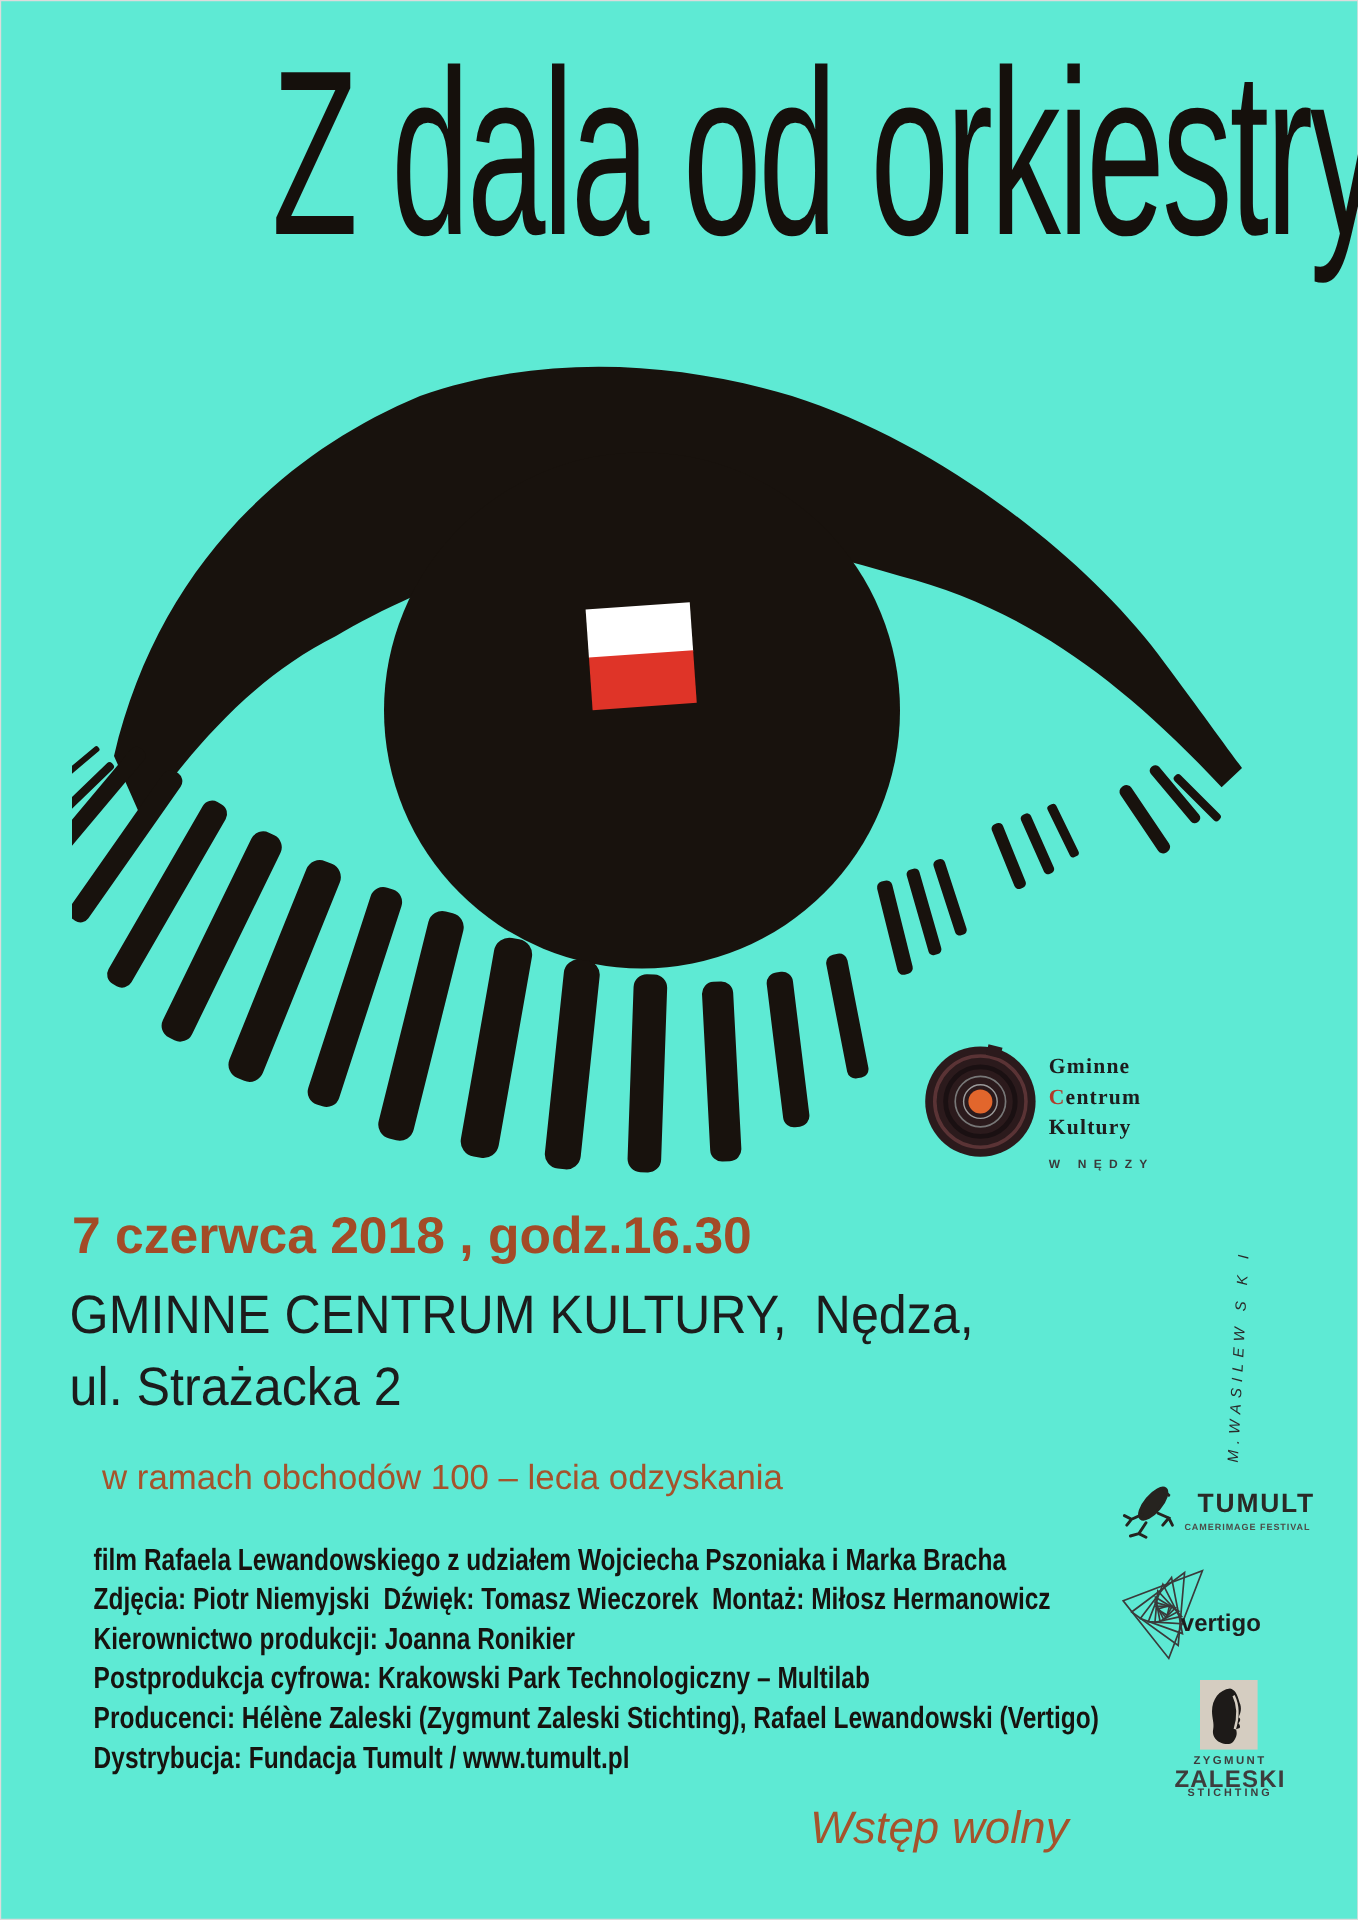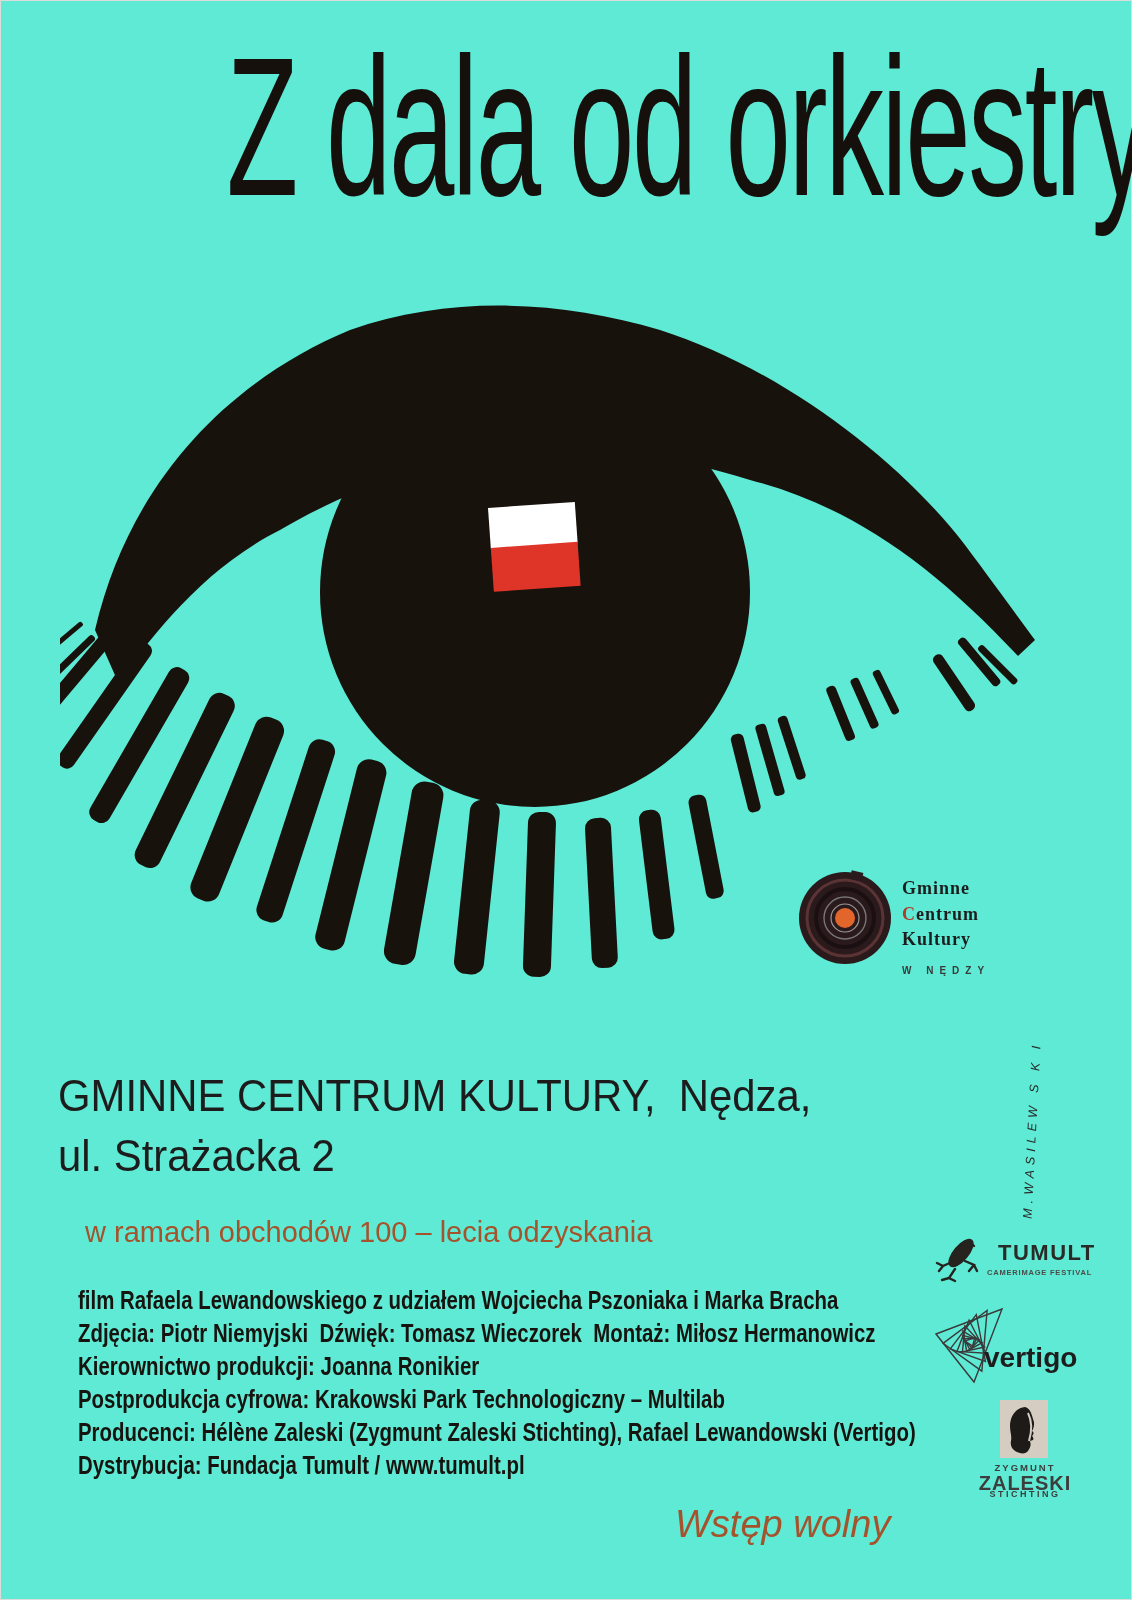--- a/index.html
+++ b/index.html
@@ -13,21 +13,21 @@
   .title{
     left:0;top:28px;width:1132px;text-align:center;
     font-size:196px;line-height:200px;font-weight:400;color:#15100c;
     transform:scaleX(0.60);transform-origin:50% 0;
     letter-spacing:-4px;
   }
   
   .eye-svg{position:absolute;left:60px;top:300px;width:1000px;height:700px;}
   .ink{fill:#18120d;}
   
-  .gck{position:absolute;left:768px;top:848px;width:250px;height:136px;}
+  .gck{position:absolute;left:740px;top:848px;width:250px;height:136px;}
   .gck-spiral{position:absolute;left:0;top:0;width:154px;height:132px;}
   .gck-text{position:absolute;left:134px;top:28px;font-family:"Liberation Serif",serif;
     font-weight:700;font-size:18px;line-height:25.5px;color:#1d1d1d;letter-spacing:1px;}
   .gck-red{color:#b23a2a;}
   .gck-sub{font-family:"Liberation Sans",sans-serif;font-weight:700;font-size:10px;
     letter-spacing:6px;color:#3a3a3a;margin-top:5px;}
   
   .date-line{left:60px;top:1006px;font-size:43px;font-weight:700;color:#a34b27;letter-spacing:0;}
   .venue-1{left:58px;top:1070px;font-size:45px;font-weight:400;color:#1c1c1c;
     transform:scaleX(0.93);transform-origin:left top;}
@@ -47,21 +47,21 @@
   }
   
   .tumult{position:absolute;left:922px;top:1236px;width:200px;height:56px;}
   .tumult-frog{position:absolute;left:12px;top:0;width:50px;height:54px;}
   .tumult-name{position:absolute;left:64px;top:4px;font-size:22px;font-weight:700;
     letter-spacing:1.5px;color:#2a2a26;margin-left:12px;}
   .tumult-sub{position:absolute;left:65px;top:32px;font-size:7.5px;font-weight:700;
     letter-spacing:0.8px;color:#4c4c48;}
   .vertigo{position:absolute;left:918px;top:1298px;width:210px;height:92px;}
   .vertigo-tri{position:absolute;left:12px;top:6px;width:90px;height:82px;}
-  .vertigo-name{position:absolute;left:66px;top:44px;font-size:28px;font-weight:700;color:#1d1d1d;}
+  .vertigo-name{position:absolute;left:66px;top:44px;font-size:20px;font-weight:700;color:#1d1d1d;}
   .zaleski{position:absolute;left:965px;top:1392px;width:120px;height:115px;text-align:center;}
   .zaleski-box{position:absolute;left:35px;top:8px;width:48px;height:58px;background:#d5cdc1;}
   .zaleski-head{position:absolute;left:0;top:0;width:48px;height:58px;}
   .zl1{position:absolute;left:0;top:70px;width:120px;font-size:9.5px;font-weight:700;
     letter-spacing:2px;color:#3d3d3d;text-align:center;}
   .zl2{position:absolute;left:0;top:80px;width:120px;font-size:20px;font-weight:700;
     letter-spacing:1px;color:#3d3d3d;}
   .zl3{position:absolute;left:0;top:97px;width:120px;font-size:9px;font-weight:700;
     letter-spacing:2.5px;color:#3d3d3d;text-align:center;}
 </style>
@@ -178,20 +178,21 @@
     <div class="gck-text">
       <div>Gminne</div>
       <div><span class="gck-red">C</span><span>entrum</span></div>
       <div>Kultury</div>
       <div class="gck-sub">W NĘDZY</div>
     </div>
   </div>
 
   <div class="signature">M.WASILEW S K I</div>
 
+  <div class="txt date-line">7 czerwca 2018 , godz.16.30</div>
   <div class="txt venue-1">GMINNE CENTRUM KULTURY,  Nędza,</div>
   <div class="txt venue-2">ul. Strażacka 2</div>
   <div class="txt occasion">w ramach obchodów 100 – lecia odzyskania</div>
 
   <div class="credits">
     <div class="cl">film Rafaela Lewandowskiego z udziałem Wojciecha Pszoniaka i Marka Bracha</div>
     <div class="cl">Zdjęcia: Piotr Niemyjski  Dźwięk: Tomasz Wieczorek  Montaż: Miłosz Hermanowicz</div>
     <div class="cl">Kierownictwo produkcji: Joanna Ronikier</div>
     <div class="cl">Postprodukcja cyfrowa: Krakowski Park Technologiczny – Multilab</div>
     <div class="cl">Producenci: Hélène Zaleski (Zygmunt Zaleski Stichting), Rafael Lewandowski (Vertigo)</div>

